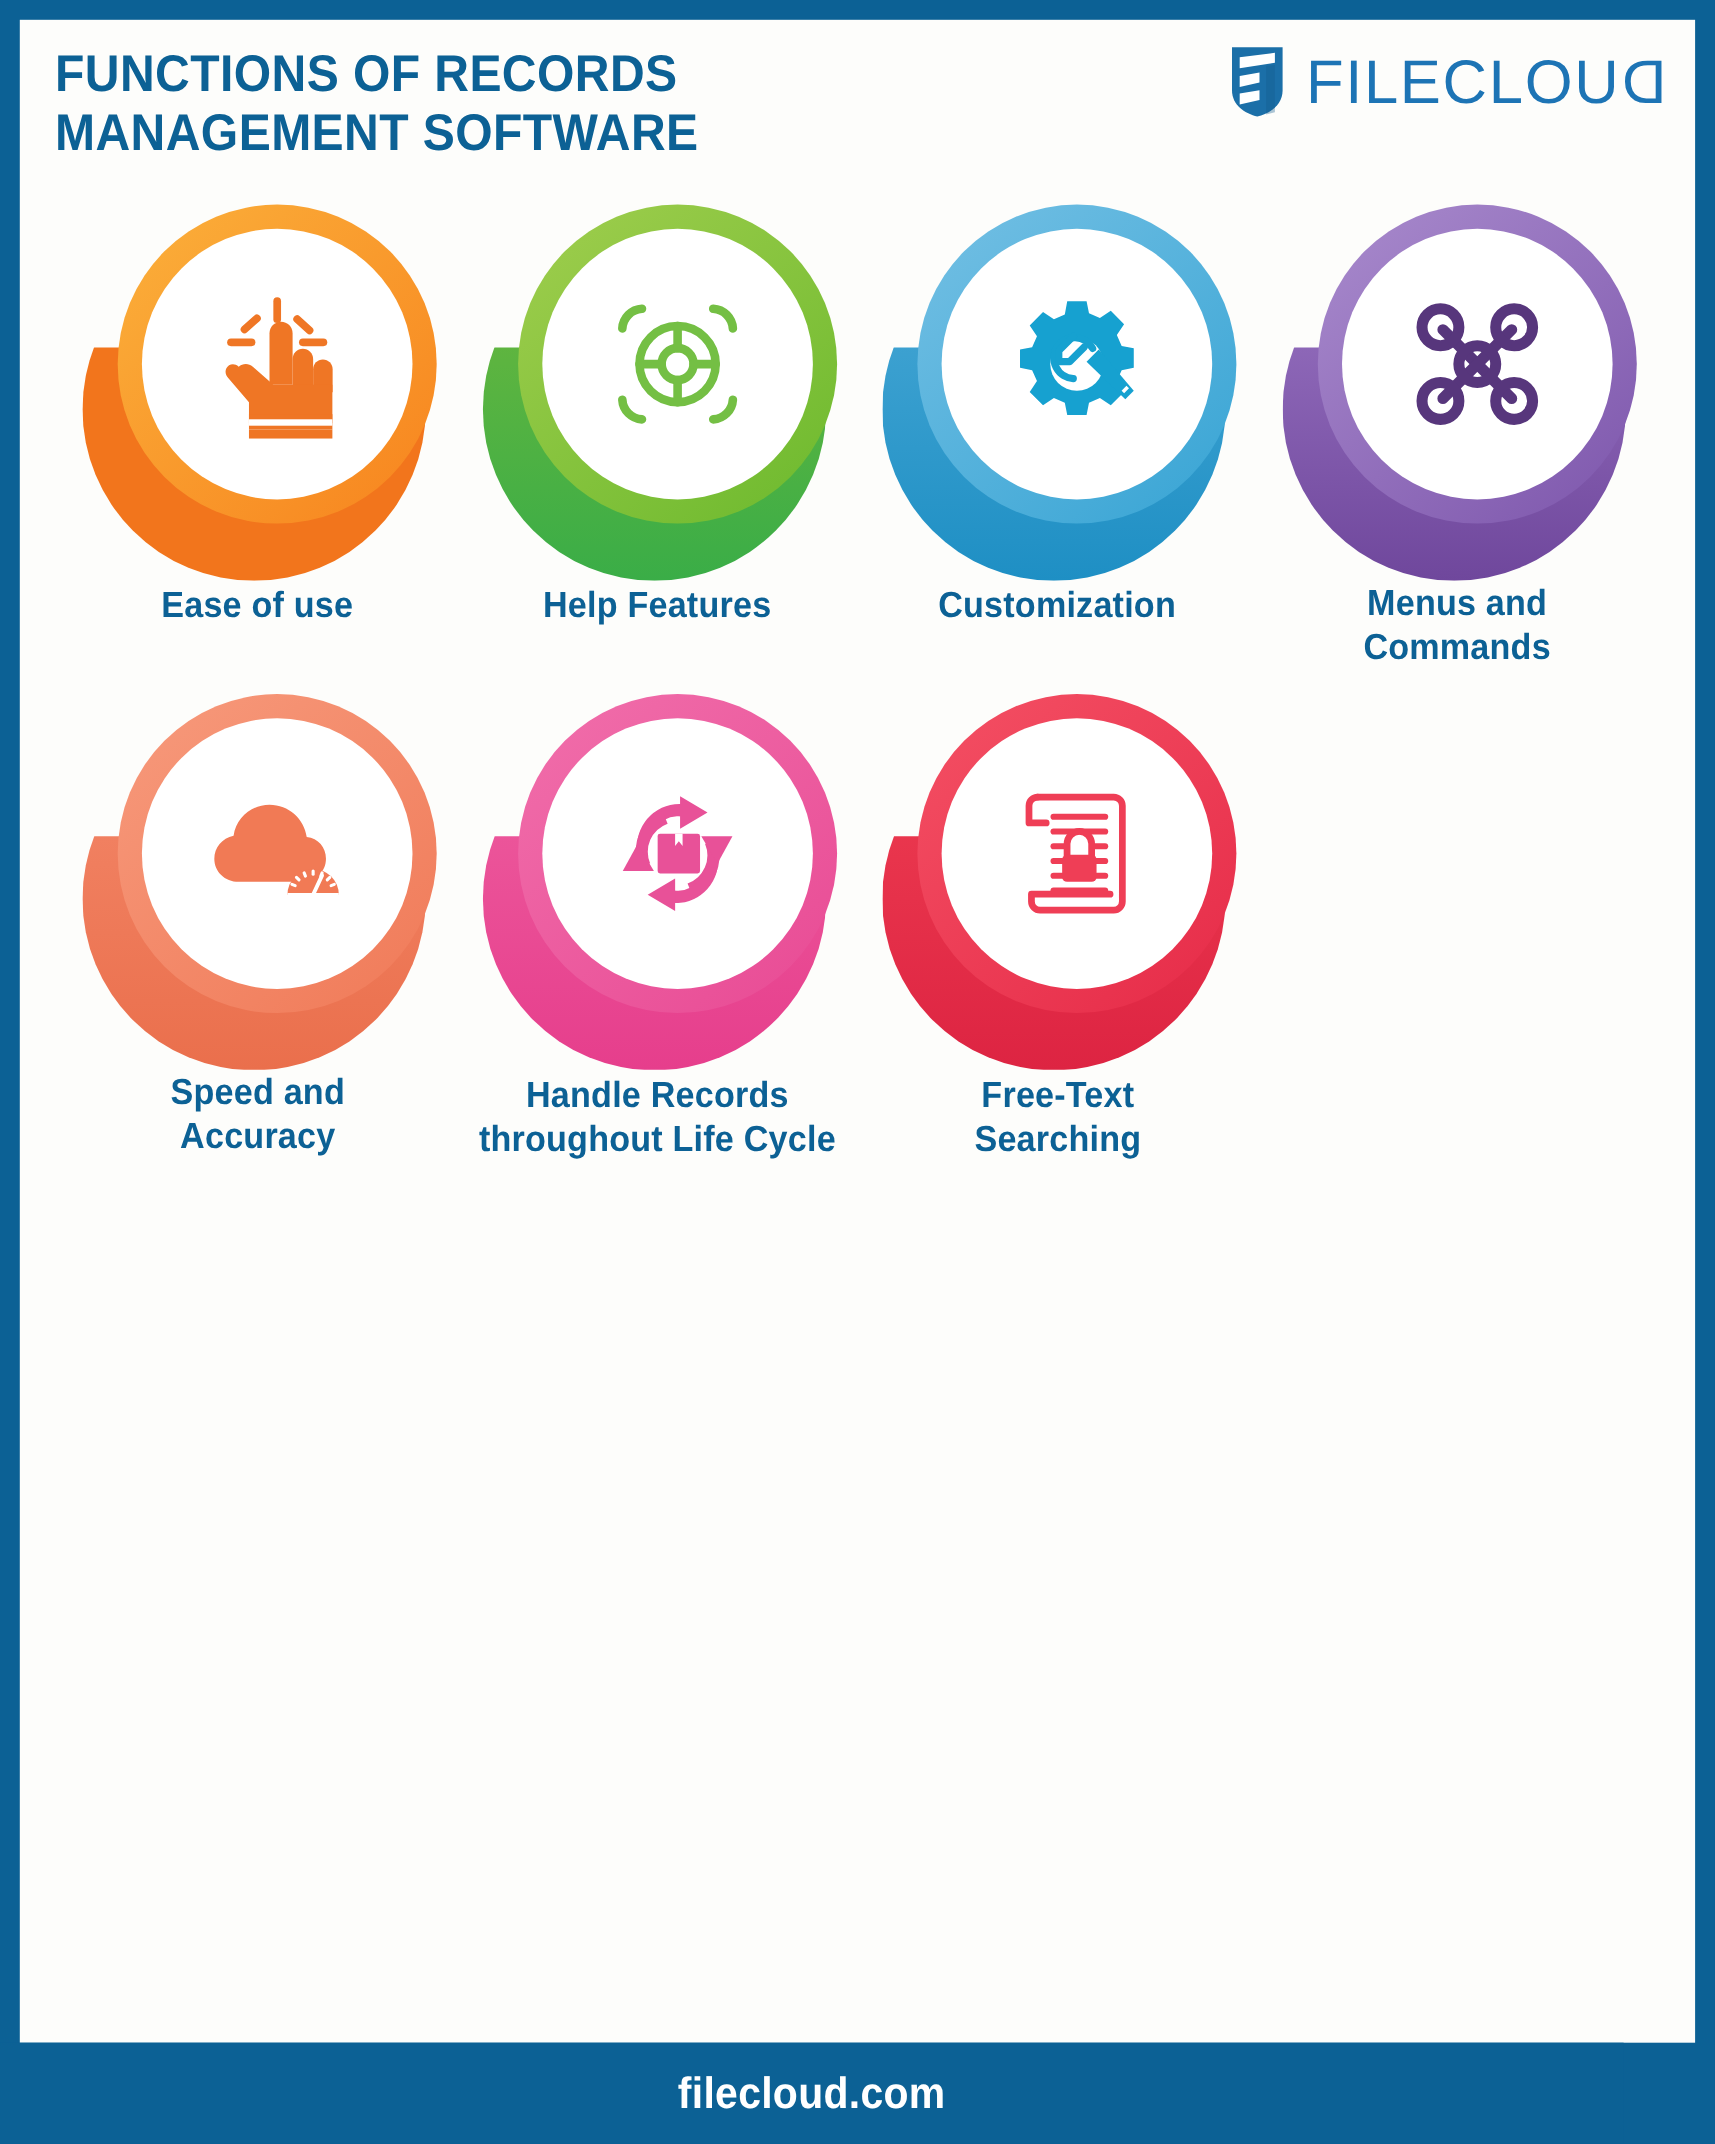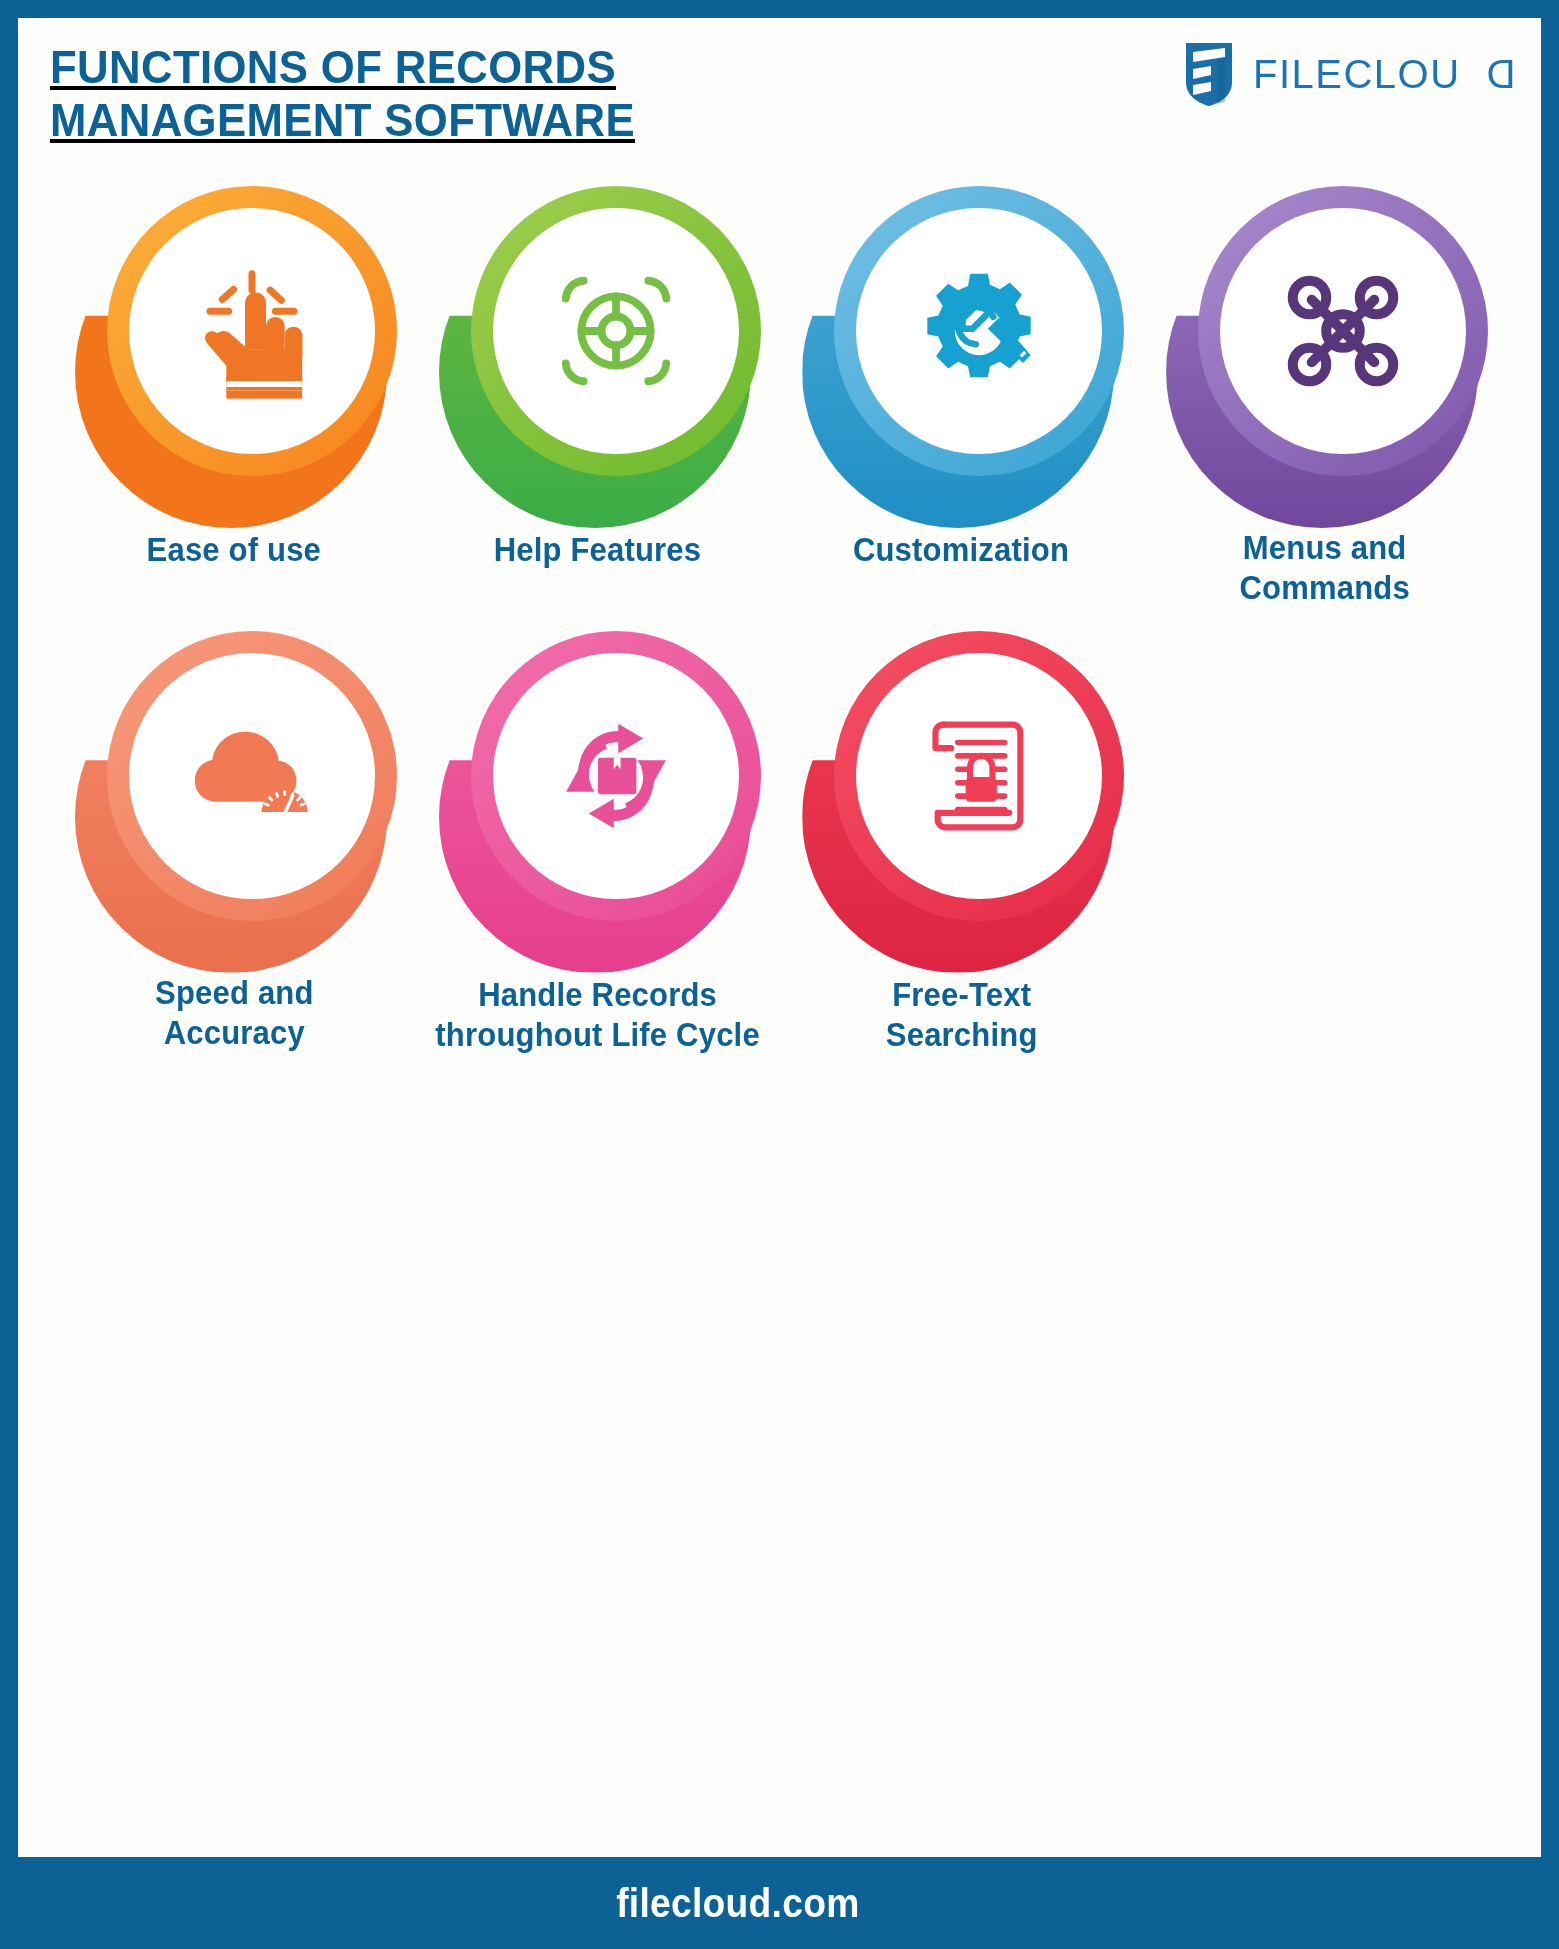--- a/index.html
+++ b/index.html
@@ -30,21 +30,20 @@
     background: #fdfdfb;
     box-sizing: border-box;
   }
 
   
   .header {
     position: relative;
     height: 150px;
     padding: 22px 30px 0 32px;
     box-sizing: border-box;
-    text-decoration: underline;
   }
   .title {
     font-size: 47px;
     line-height: 1.13;
     font-weight: 800;
     letter-spacing: 0.4px;
     color: #0c6195;
     text-transform: uppercase;
     font-family: "Liberation Sans", sans-serif;
     transform: scaleX(0.93);
@@ -55,27 +54,26 @@
   .brand {
     position: absolute;
     top: 22px;
     right: 26px;
     display: flex;
     align-items: center;
     gap: 18px;
   }
   .brand-mark { width: 52px; height: 68px; display: block; }
   .brand-word {
-    font-size: 40px;
+    font-size: 56px;
     letter-spacing: 1.5px;
     color: #1d74b5;
     font-weight: 400;
     font-family: "Liberation Sans", sans-serif;
     display: flex;
-    gap: 24px;
   }
   .brand-word .flip { display: inline-block; transform: scaleX(-1); }
 
   
   .grid {
     display: grid;
     grid-template-columns: repeat(4, 1fr);
     grid-template-rows: repeat(3, auto);
     row-gap: 10px;
     padding: 6px 34px 0 34px;

